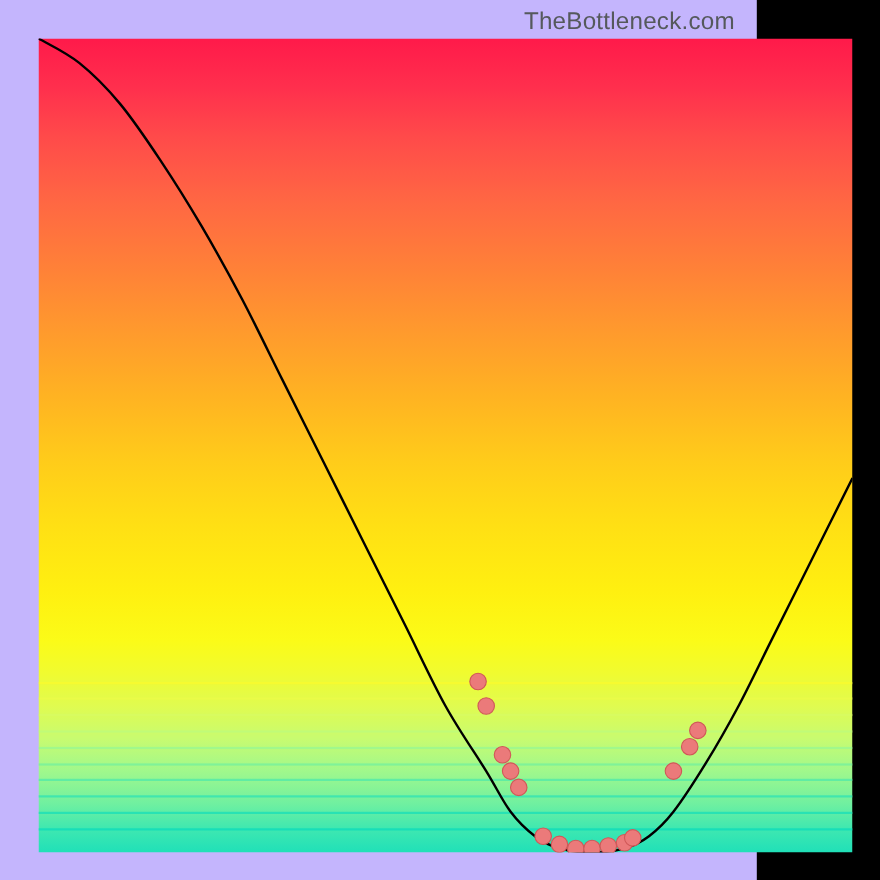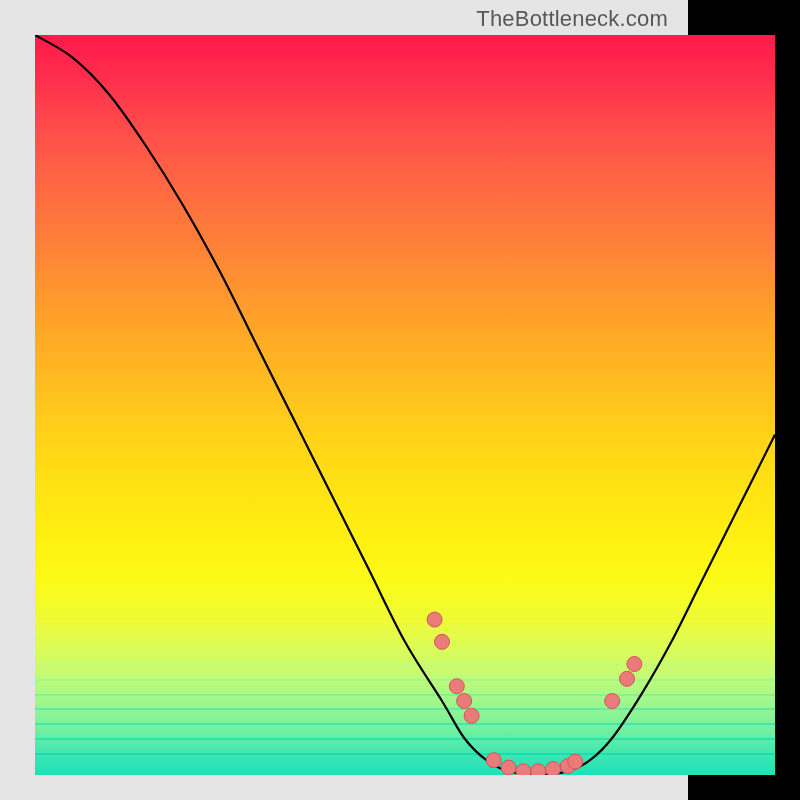--- a/index.html
+++ b/index.html
@@ -1,21 +1,21 @@
 <!DOCTYPE html>
 <html><head>
 <meta charset="utf-8">
 <style>
   * { margin: 0; padding: 0; box-sizing: border-box; }
   html, body { width: 800px; height: 800px; background: #000; overflow: hidden; }
   .container {
     position: relative;
     width: 688px;
     height: 800px;
-    background: #e5e5e5;
+    background: #c4b5fd;
   }
   .watermark {
     position: absolute;
     top: 6px;
     right: 20px;
     font-family: Arial, Helvetica, sans-serif;
     font-size: 22px;
     font-weight: 500;
     color: #55595c;
     letter-spacing: 0.2px;

